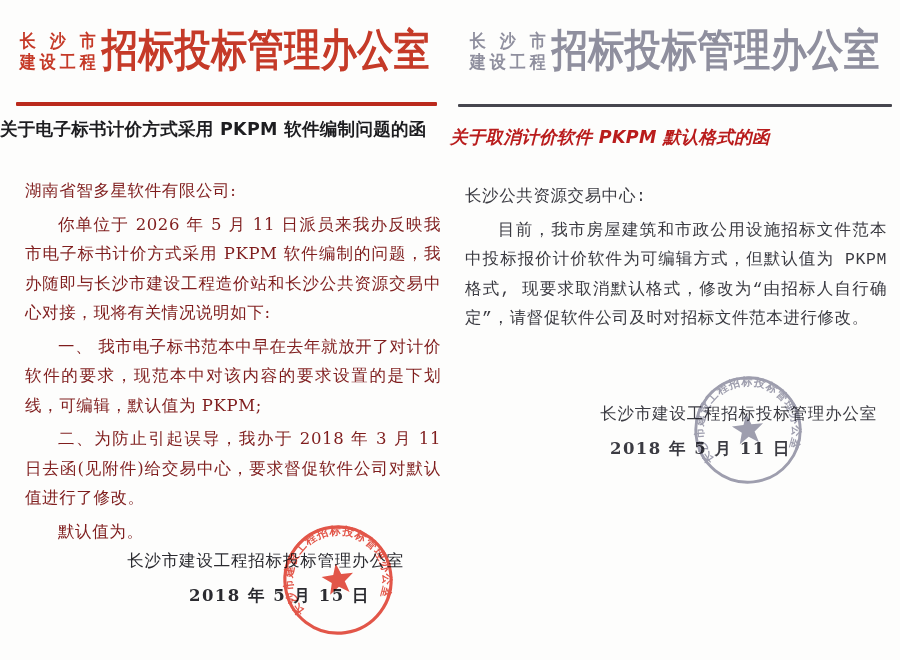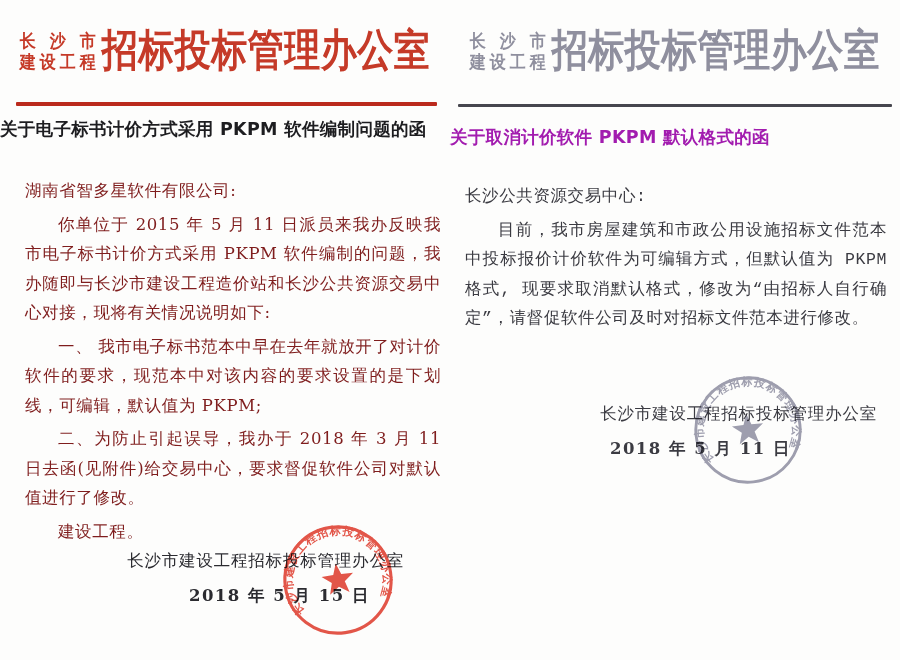--- a/index.html
+++ b/index.html
@@ -30,21 +30,21 @@
   .page-right .rule{top:104px;left:8px;width:434px;height:3px;}
 
   
   .doc-title{
     position:absolute;left:0;right:0;margin:0;text-align:left;
     font-family:"DejaVu Sans","Liberation Sans",sans-serif;
     font-size:17.5px;font-weight:bold;color:#1d1d20;letter-spacing:0.3px;
     white-space:nowrap;
   }
   .page-left .doc-title{top:117px;}
-  .page-right .doc-title{top:125px;color:#a21caf;}
+  .page-right .doc-title{top:125px;color:#b91c1c;font-style:italic;}
 
   
   .letter-body{
     position:absolute;font-size:16.5px;line-height:29.5px;
     text-align:justify;letter-spacing:0.6px;
   }
   .page-left .letter-body{top:176px;left:25px;right:9px;color:#7f1d1d;}
   .page-right .letter-body{top:182px;left:15px;right:13px;color:#3b3b42;font-family:Liberation Mono, monospace;}
   .letter-body p{margin:0 0 4px 0;}
   .para{text-indent:2em;}
@@ -75,24 +75,24 @@
         <div>建设工程</div>
       </span>
       <span class="lh-name">招标投标管理办公室</span>
     </header>
     <div class="rule" style="background-color: rgb(187, 42, 29);"></div>
 
     <h1 class="doc-title">关于电子标书计价方式采用 PKPM 软件编制问题的函</h1>
 
     <div class="letter-body">
       <p class="recipient">湖南省智多星软件有限公司:</p>
-      <p class="para">你单位于 2015 年 5 月 11 日派员来我办反映我市电子标书计价方式采用 PKPM 软件编制的问题，我办随即与长沙市建设工程造价站和长沙公共资源交易中心对接，现将有关情况说明如下:</p>
+      <p class="para">你单位于 2026 年 5 月 11 日派员来我办反映我市电子标书计价方式采用 PKPM 软件编制的问题，我办随即与长沙市建设工程造价站和长沙公共资源交易中心对接，现将有关情况说明如下:</p>
       <p class="para">一、  我市电子标书范本中早在去年就放开了对计价软件的要求，现范本中对该内容的要求设置的是下划线，可编辑，默认值为 PKPM;</p>
       <p class="para">二、为防止引起误导，我办于 2018 年 3 月 11 日去函(见附件)给交易中心，要求督促软件公司对默认值进行了修改。</p>
-      <p class="para">建设工程。</p>
+      <p class="para">默认值为。</p>
     </div>
 
     <div class="sig">
       <div>长沙市建设工程招标投标管理办公室</div>
       <div class="sig-date">2018 年 5 月 15 日</div>
     </div>
 
     <svg class="seal seal-left" viewBox="-59 -59 118 118">
       <defs>
         <path id="sealArcL" d="M -38 27 A 46.5 46.5 0 1 1 38 27" fill="none"></path>

